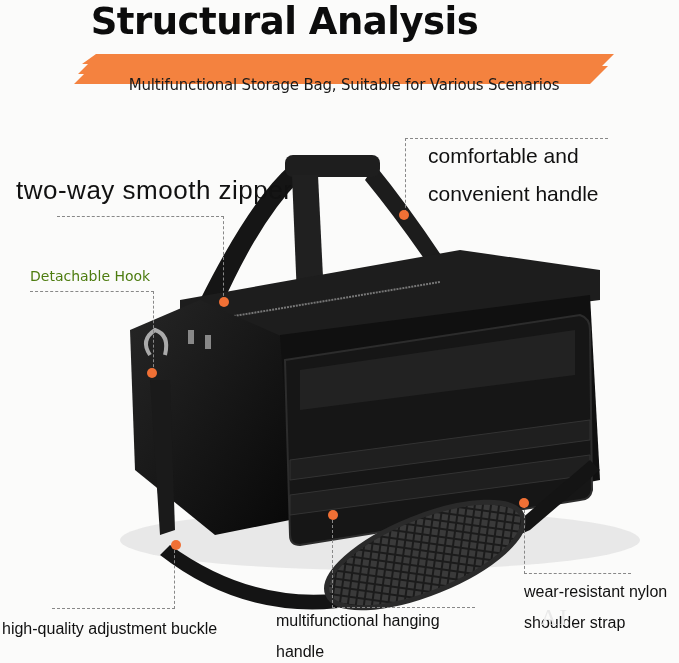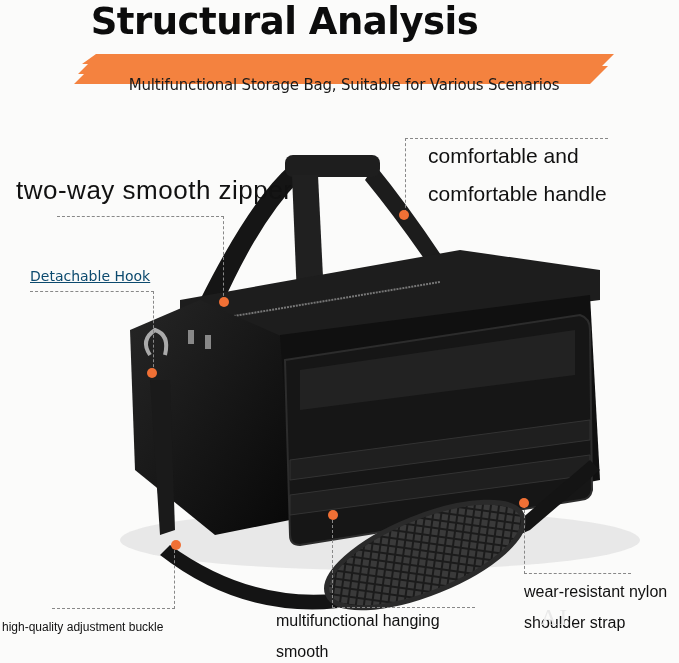--- a/index.html
+++ b/index.html
@@ -20,21 +20,21 @@
     .banner-text {
       position: absolute; left: 0; top: 0; width: 540px; height: 42px;
       line-height: 30px; text-align: center; font-size: 15px; color: #1a1a1a;
       font-family: "DejaVu Sans", sans-serif; letter-spacing: -0.2px; margin-top: 16px;
     }
     .label-serif {
       position: absolute; font-family: Liberation Sans, sans-serif;
       color: #111; white-space: nowrap;
     }
     .label-sans {
-      position: absolute; font-family: "DejaVu Sans", sans-serif; color: #0c4a6e; white-space: nowrap; text-decoration: underline;
+      position: absolute; font-family: "DejaVu Sans", sans-serif; color: #4d7c0f; white-space: nowrap;
     }
     .bag { position: absolute; left: 0; top: 0; }
     .dot {
       position: absolute; width: 10px; height: 10px; border-radius: 50%;
       background: #f07035; margin-left: -5px; margin-top: -5px;
     }
     .lead { position: absolute; border-color: #888; border-style: dashed; border-width: 0; }
     .watermark {
       position: absolute; left: 540px; top: 604px; font-size: 24px; color: #e9e9e9;
       font-family: Liberation Serif, serif; letter-spacing: 2px;
@@ -104,22 +104,22 @@
 <div class="lead" style="left:524px;top:505px;width:106px;height:68px;border-bottom-width:1px;border-left-width:1px;"></div>
 
 <div class="dot" style="left:404px;top:215px;"></div>
 <div class="dot" style="left:224px;top:302px;"></div>
 <div class="dot" style="left:152px;top:373px;"></div>
 <div class="dot" style="left:176px;top:545px;"></div>
 <div class="dot" style="left:333px;top:515px;"></div>
 <div class="dot" style="left:524px;top:503px;"></div>
 
 <div class="label-serif" style="left:428px;top:144px;font-size:21px;">comfortable and</div>
-<div class="label-serif" style="left:428px;top:182px;font-size:21px;">comfortable handle</div>
+<div class="label-serif" style="left:428px;top:182px;font-size:21px;">convenient handle</div>
 <div class="label-serif" style="left:16px;top:175px;font-size:26px;letter-spacing:0.5px;">two-way smooth zipper</div>
 <div class="label-sans" style="left:30px;top:268px;font-size:14px;">Detachable Hook</div>
-<div class="label-serif" style="left:2px;top:620px;font-size:12px;">high-quality adjustment buckle</div>
+<div class="label-serif" style="left:2px;top:620px;font-size:16px;">high-quality adjustment buckle</div>
 <div class="label-serif" style="left:276px;top:612px;font-size:16px;">multifunctional hanging</div>
-<div class="label-serif" style="left:276px;top:643px;font-size:16px;">smooth</div>
+<div class="label-serif" style="left:276px;top:643px;font-size:16px;">handle</div>
 <div class="label-serif" style="left:524px;top:583px;font-size:16px;">wear-resistant nylon</div>
 <div class="label-serif" style="left:524px;top:614px;font-size:16px;">shoulder strap</div>
 
 <div class="watermark">AI</div>
 
 </body></html>

